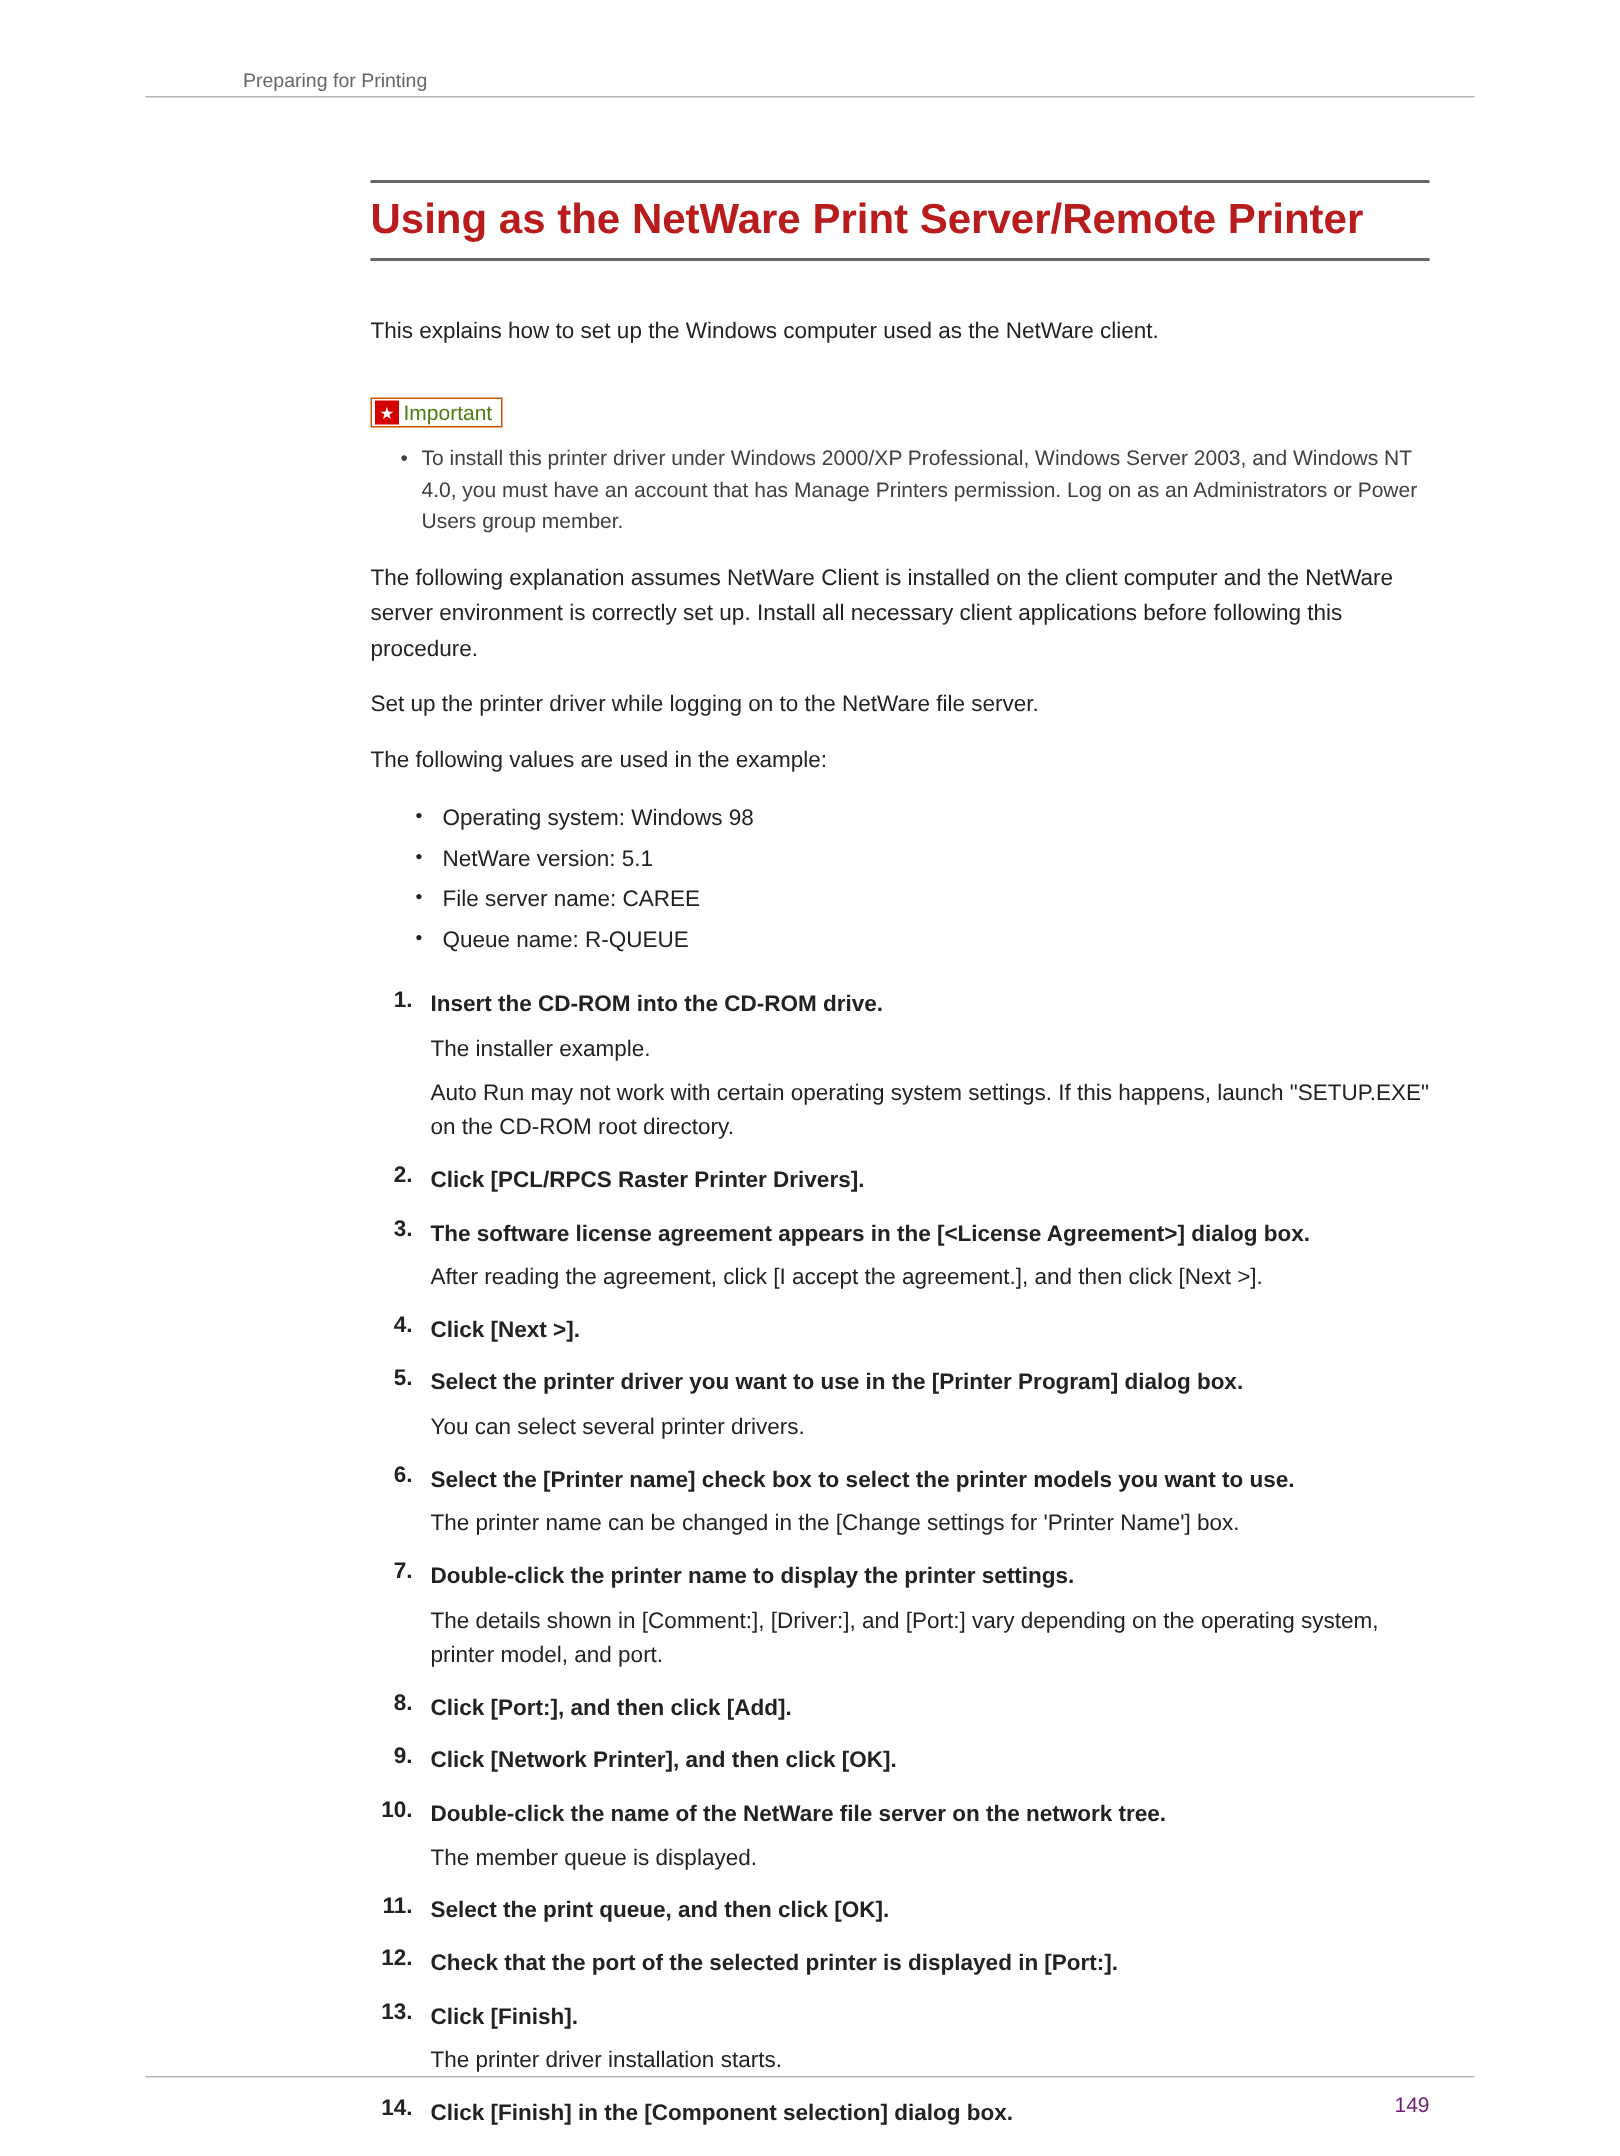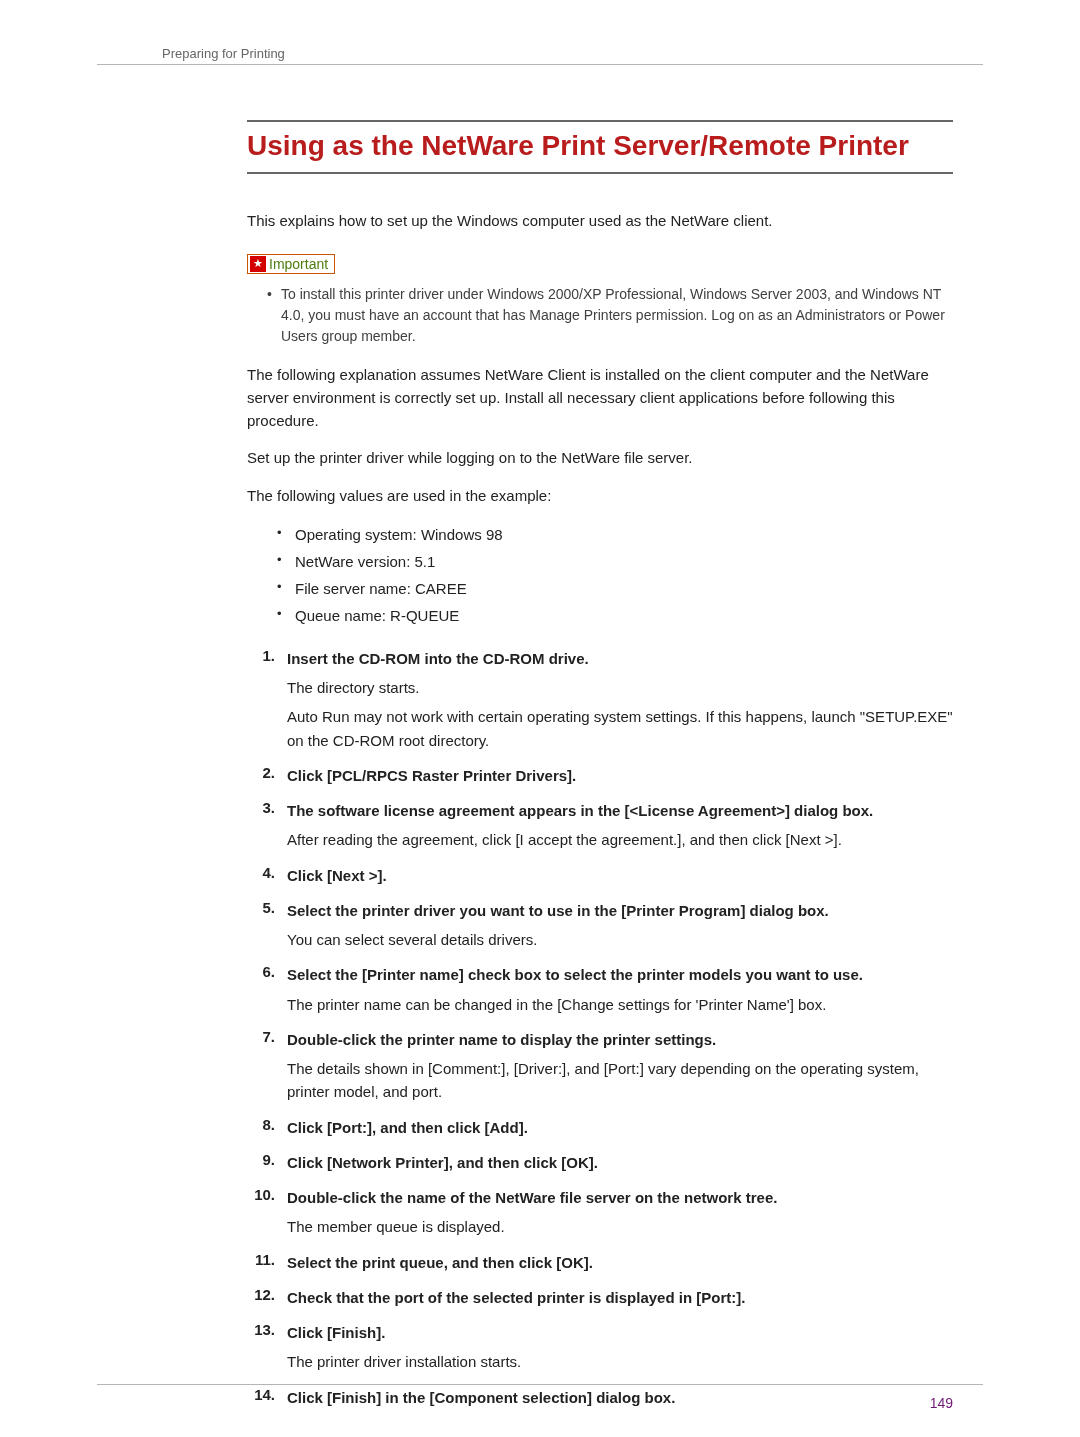--- a/index.html
+++ b/index.html
@@ -3,21 +3,21 @@
 <meta charset="utf-8">
 <style>
 * { margin: 0; padding: 0; box-sizing: border-box; }
 body { font-family: Arial, Helvetica, sans-serif; background: #fff; color: #222; }
 .page { width: 936px; height: 1437px; margin: 0 auto; position: relative; padding: 0 25px; }
 .header-area { height: 65px; border-bottom: 1px solid #b5b5b5; padding-left: 65px; display: flex; align-items: flex-end; padding-bottom: 3px; }
 .header-text { font-size: 13px; color: #666; }
 .content { padding: 55px 30px 0 150px; }
 .title-wrap { border-top: 2px solid #666; border-bottom: 2px solid #666; padding: 8px 0 10px 0; margin-bottom: 38px; }
 .title { font-size: 28px; font-weight: bold; color: #b91c1c; }
-.intro { font-size: 15px; margin-bottom: 24px; }
+.intro { font-size: 15px; margin-bottom: 36px; }
 .important-box { display: inline-flex; align-items: center; border: 1px solid #cc5500; padding: 1px 6px 1px 2px; margin-bottom: 10px; }
 .star-icon { width: 16px; height: 16px; background: #d40000; display: inline-flex; align-items: center; justify-content: center; color: #fff; font-size: 11px; margin-right: 3px; }
 .important-text { color: #4d7c0f; font-size: 14px; }
 .warn-bullet { padding-left: 20px; margin-bottom: 16px; }
 .warn-item { color: #404040; font-size: 14px; line-height: 1.5; list-style: none; position: relative; padding-left: 14px; }
 .warn-item::before { content: "•"; position: absolute; left: 0; top: 0; }
 .para { font-size: 15px; line-height: 1.55; margin-bottom: 14px; }
 .val-list { list-style: none; margin: 0 0 18px 30px; }
 .val-list li { font-size: 15px; line-height: 1.8; position: relative; padding-left: 18px; }
 .val-list li::before { content: "•"; position: absolute; left: 0; top: 0; font-size: 13px; }
@@ -61,36 +61,36 @@
     <ul class="val-list">
       <li>Operating system: Windows 98</li>
       <li>NetWare version: 5.1</li>
       <li>File server name: CAREE</li>
       <li>Queue name: R-QUEUE</li>
     </ul>
 
     <ol class="steps">
       <li>
         <div class="step-title">Insert the CD-ROM into the CD-ROM drive.</div>
-        <div class="step-body">The directory starts.</div>
+        <div class="step-body">The installer example.</div>
         <div class="step-body">Auto Run may not work with certain operating system settings. If this happens, launch "SETUP.EXE" on the CD-ROM root directory.</div>
       </li>
       <li class="no-body">
         <div class="step-title">Click [PCL/RPCS Raster Printer Drivers].</div>
       </li>
       <li>
         <div class="step-title">The software license agreement appears in the [&lt;License Agreement&gt;] dialog box.</div>
         <div class="step-body">After reading the agreement, click [I accept the agreement.], and then click [Next &gt;].</div>
       </li>
       <li class="no-body">
         <div class="step-title">Click [Next &gt;].</div>
       </li>
       <li>
         <div class="step-title">Select the printer driver you want to use in the [Printer Program] dialog box.</div>
-        <div class="step-body">You can select several details drivers.</div>
+        <div class="step-body">You can select several printer drivers.</div>
       </li>
       <li>
         <div class="step-title">Select the [Printer name] check box to select the printer models you want to use.</div>
         <div class="step-body">The printer name can be changed in the [Change settings for 'Printer Name'] box.</div>
       </li>
       <li>
         <div class="step-title">Double-click the printer name to display the printer settings.</div>
         <div class="step-body">The details shown in [Comment:], [Driver:], and [Port:] vary depending on the operating system, printer model, and port.</div>
       </li>
       <li class="no-body">

